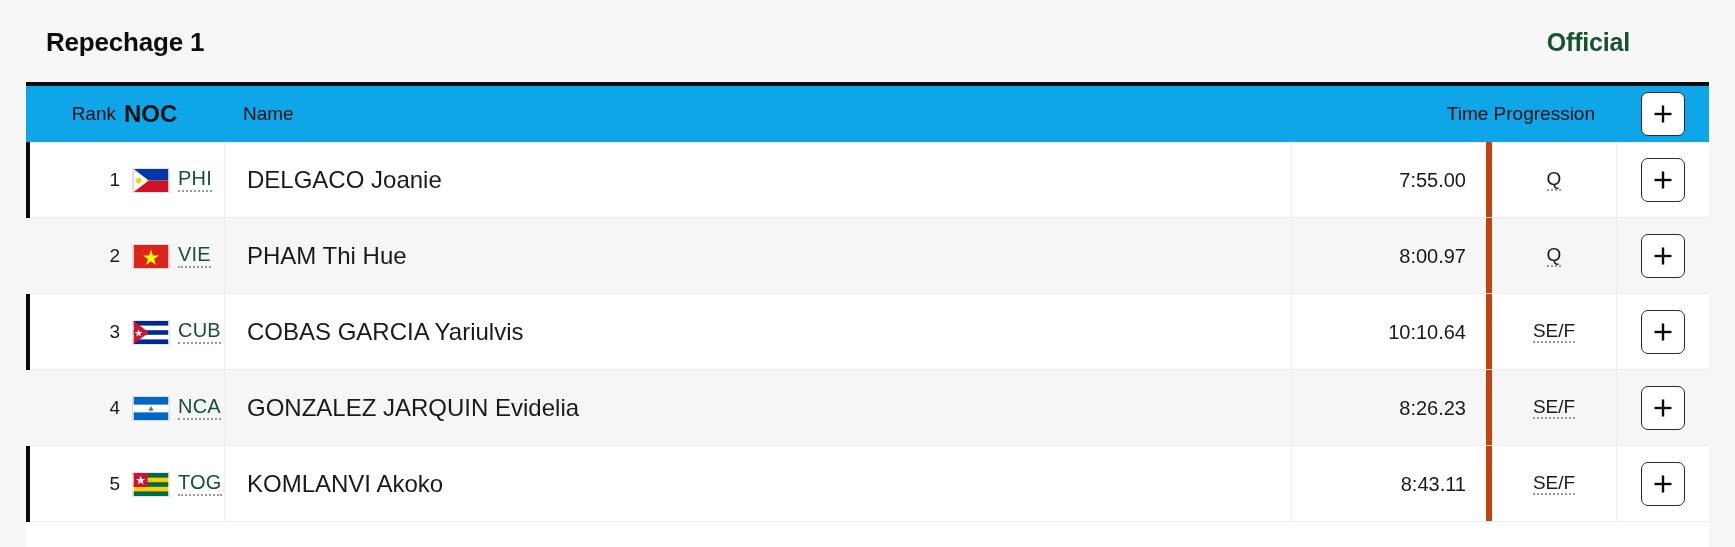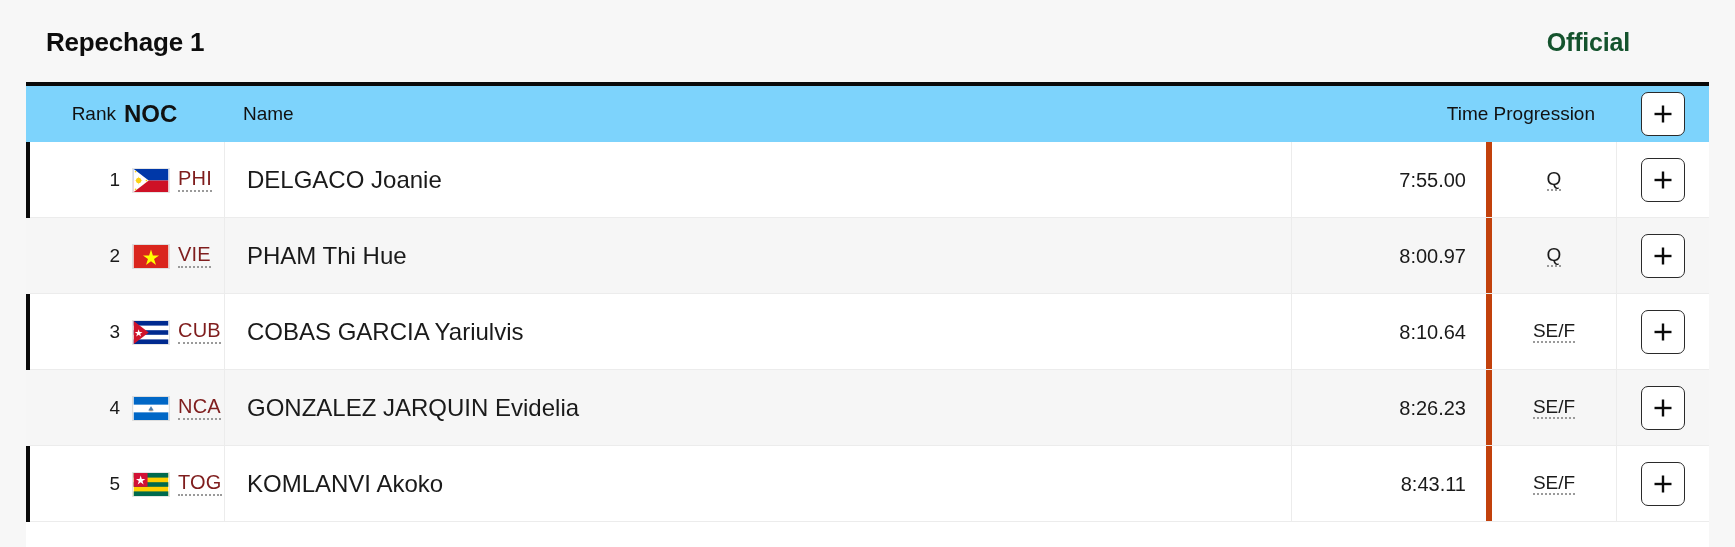--- a/index.html
+++ b/index.html
@@ -58,21 +58,21 @@
   .row {
     display: flex;
     align-items: stretch;
     width: 100%;
     position: relative;
   }
 
   
   .head-row {
     height: 56px;
-    background: #7dd3fc;
+    background: #0ea5e9;
   }
 
   
   .data-row {
     height: 76px;
     background: #ffffff;
     border-left: 4px solid #0a0a0a;
     margin-left: 0;
   }
   .data-row.alt {
@@ -97,21 +97,21 @@
     color: #1a1a1a;
   }
   .c-noc {
     width: 105px;
     display: flex;
     align-items: center;
     justify-content: flex-start;
     gap: 8px;
     padding-left: 12px;
     font-size: 20px;
-    color: #7f1d1d;
+    color: #14532d;
     border-right: 1px solid #ececec;
   }
   .c-name {
     flex: 1;
     display: flex;
     align-items: center;
     padding-left: 22px;
     font-size: 24px;
     color: #1a1a1a;
     border-right: 1px solid #ececec;
@@ -304,21 +304,21 @@
           <rect x="0" y="0" width="60" height="40" fill="#ffffff"></rect>
           <rect x="0" y="0" width="60" height="8" fill="#002a8f"></rect>
           <rect x="0" y="16" width="60" height="8" fill="#002a8f"></rect>
           <rect x="0" y="32" width="60" height="8" fill="#002a8f"></rect>
           <polygon points="0,0 26,20 0,40" fill="#cf142b"></polygon>
           <polygon fill="#ffffff" points="8.5,14.5 10.2,19.2 15.2,19.2 11.2,22.2 12.7,27 8.5,24 4.3,27 5.8,22.2 1.8,19.2 6.8,19.2"></polygon>
         </svg>
         <span class="noc-code dotted">CUB</span>
       </div>
       <div class="c-name">COBAS GARCIA Yariulvis</div>
-      <div class="c-time">8:10.64</div>
+      <div class="c-time">10:10.64</div>
       <div class="c-prog">
         <span class="dotted">SE/F</span>
       </div>
       <div class="c-plus">
         <div class="plus-btn">
           <svg width="22" height="22" viewBox="0 0 22 22" aria-hidden="true">
             <line x1="11" y1="2.5" x2="11" y2="19.5" stroke="#0a0a0a" stroke-width="2.4"></line>
             <line x1="2.5" y1="11" x2="19.5" y2="11" stroke="#0a0a0a" stroke-width="2.4"></line>
           </svg>
         </div>

